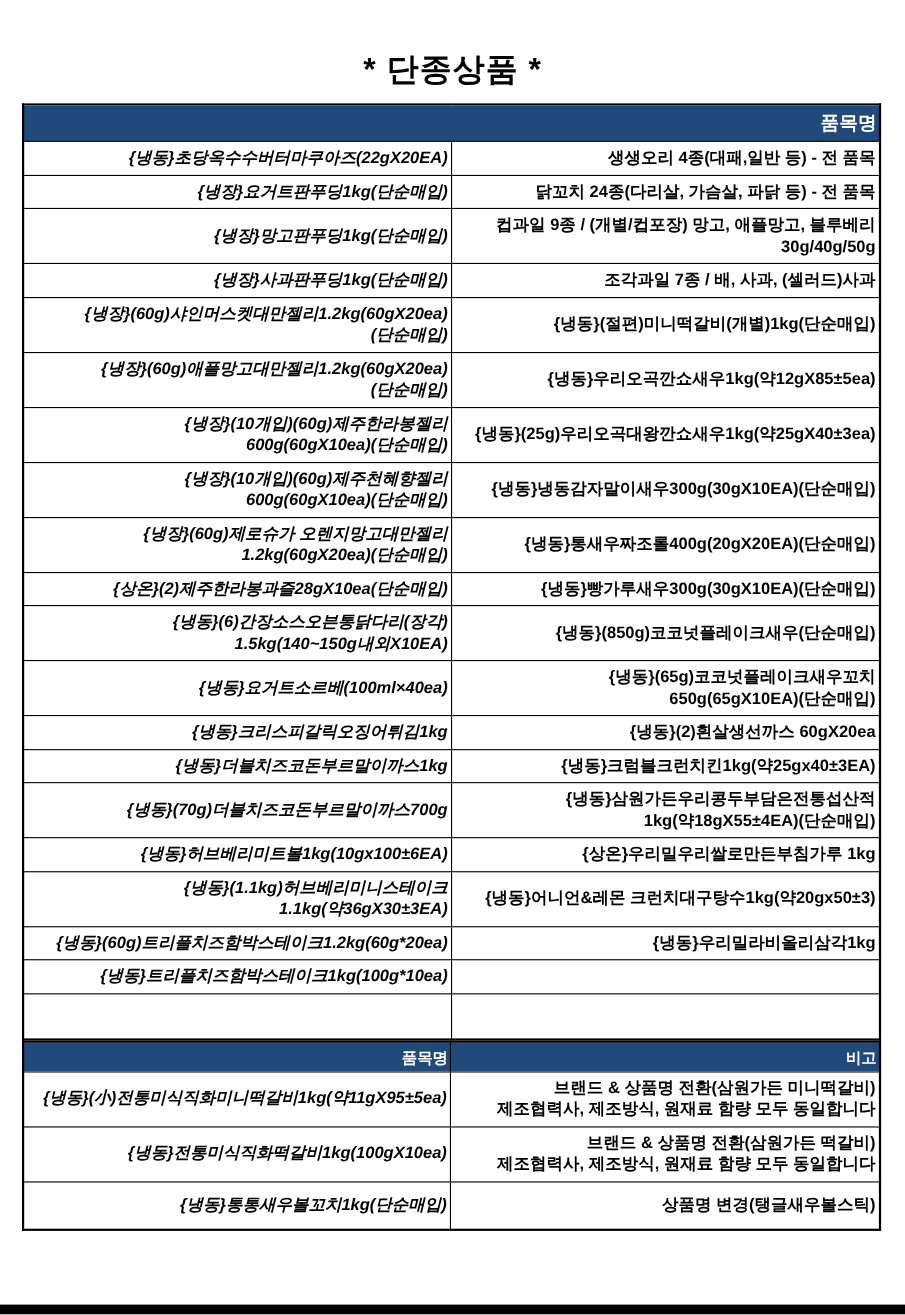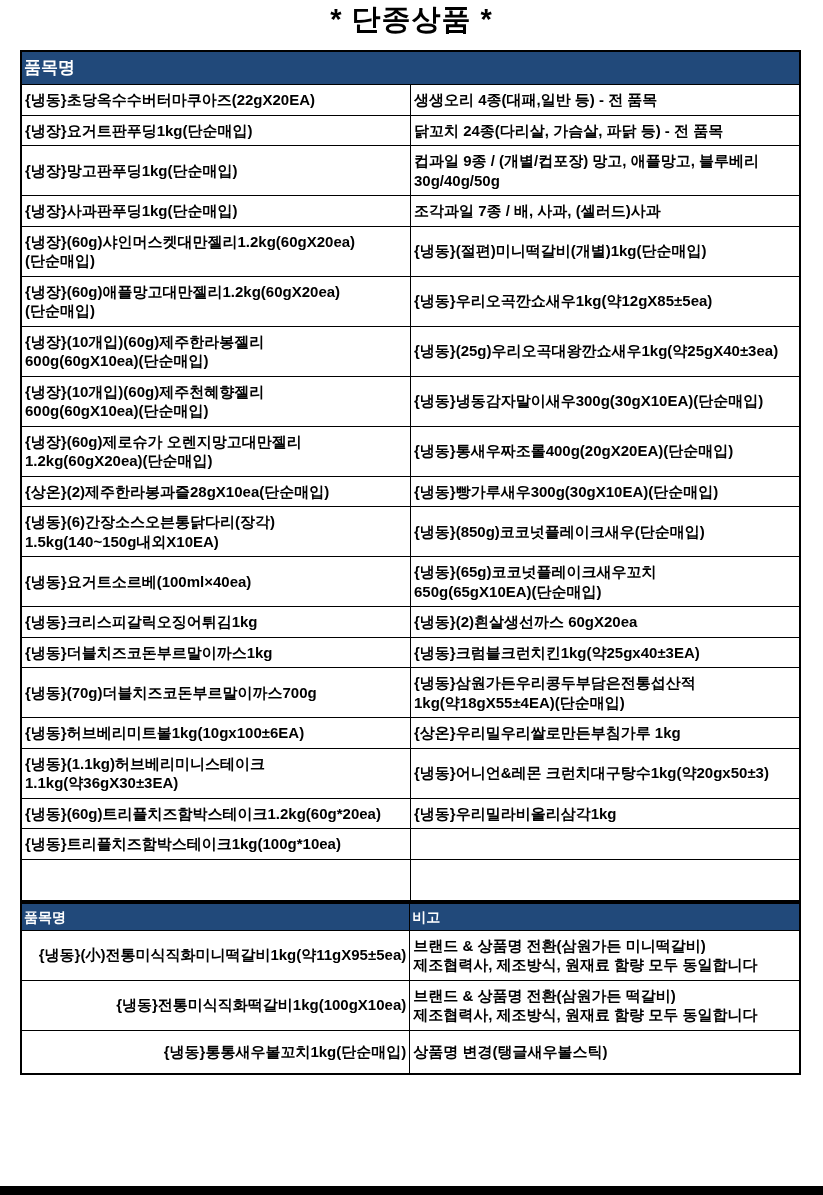--- a/index.html
+++ b/index.html
@@ -17,57 +17,58 @@
     height: 1195px;
     position: relative;
     background: #ffffff;
   }
   .doc-title {
     text-align: center;
     font-weight: bold;
     color: #000000;
     font-size: 29px;
     letter-spacing: 1px;
+    padding-top: 44px;
     padding-bottom: 10px;
   }
   .doc-title.second {
     padding-top: 16px;
     padding-bottom: 8px;
   }
   table.items {
     border-collapse: collapse;
     table-layout: fixed;
     width: 781px;
     margin-left: 20px;
     border: 2px solid #000000;
   }
   table.items th, table.items td {
     border: 1px solid #000000;
     font-weight: bold;
     color: #000000;
-    text-align: left;
+    text-align: right;
     vertical-align: middle;
     font-size: 15px;
     line-height: 1.3;
     padding: 5px 3px;
     white-space: pre-line;
     overflow: hidden;
   }
   table.items th.main-header {
     background: #21497A;
     color: #ffffff;
     font-size: 17px;
     height: 24px;
     padding: 4px 2px;
   }
   table.renewal th.main-header {
     font-size: 14px;
     height: 16px;
   }
-  td.col-left  { width: 49.3%; }
+  td.col-left  { width: 49.3%; font-style: italic; }
   td.col-right { width: 50.7%; }
   table.renewal td.col-left  { width: 49.9%; text-align: right; padding-left: 2px; }
   table.renewal td.col-right { width: 50.1%; }
   tr.empty-row td { height: 30px; }
   table.renewal tr.tall-row td { height: 32px; border-radius: 11px; }
   .bottom-bar {
     position: absolute;
     left: 0;
     bottom: 0;
     width: 823px;

